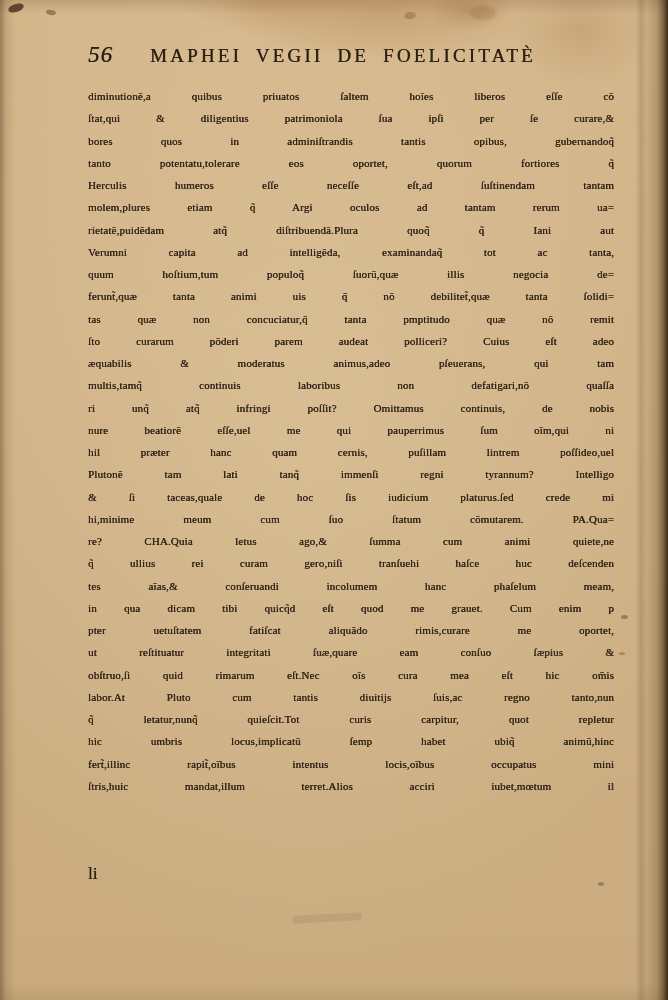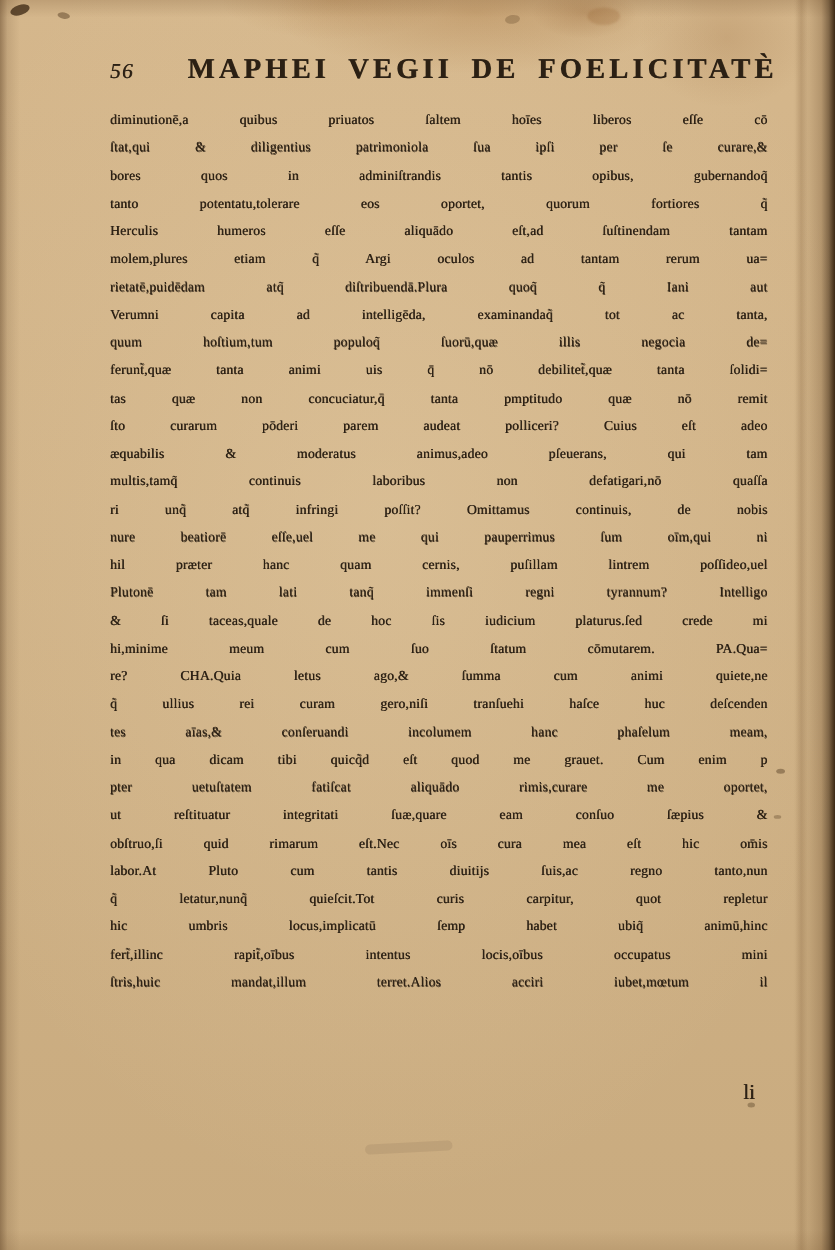--- a/index.html
+++ b/index.html
@@ -35,37 +35,37 @@
   .crease{
     position:absolute;top:0;left:636px;width:10px;height:1000px;
     background:linear-gradient(to right, rgba(110,75,40,0) 0, rgba(110,75,40,0.20) 5px, rgba(110,75,40,0) 10px);
   }
   .header{
     position:absolute;left:88px;top:42px;width:534px;
     display:flex;align-items:baseline;color:var(--ink);
     text-shadow:0.4px 0.4px 0.5px rgba(43,32,20,0.8);
   }
   .pagenum{
-    width:62px;font-size:17px;font-style:italic;letter-spacing:1px;
+    width:62px;font-size:23px;font-style:italic;letter-spacing:1px;
   }
   .title{
-    flex:1;text-align:center;font-size:23px;letter-spacing:3.2px;
-    word-spacing:6px;white-space:nowrap;font-weight:bold;
+    flex:1;font-size:19px;letter-spacing:3.2px;
+    word-spacing:6px;white-space:nowrap;
   }
   .text-block{
     position:absolute;left:88px;top:85px;width:526px;color:var(--ink);
     text-shadow:0.35px 0.35px 0.45px rgba(43,32,20,0.85);
   }
   .line{
     font-size:11px;line-height:22.25px;letter-spacing:0.15px;
     text-align:justify;text-align-last:justify;white-space:normal;
   }
   .catchword{
     position:absolute;left:88px;top:863px;width:526px;
-    font-size:17px;line-height:22px;text-align:right;padding-right:10px;
+    font-size:17px;line-height:22px;padding-right:10px;
     box-sizing:border-box;color:var(--ink);
     text-shadow:0.35px 0.35px 0.45px rgba(43,32,20,0.85);
   }
   .speck{position:absolute;border-radius:50%;}
   .speck.s1{left:8px;top:4px;width:16px;height:8px;background:rgba(58,38,18,0.75);transform:rotate(-18deg);}
   .speck.s2{left:46px;top:10px;width:10px;height:5px;background:rgba(80,55,28,0.45);transform:rotate(10deg);}
   .speck.s3{left:404px;top:12px;width:12px;height:7px;background:rgba(95,70,40,0.30);transform:rotate(-8deg);}
   .speck.s4{left:470px;top:6px;width:26px;height:14px;background:rgba(140,88,38,0.22);filter:blur(1px);}
   .speck.s5{left:621px;top:615px;width:7px;height:4px;background:rgba(70,48,24,0.40);}
   .speck.s6{left:619px;top:652px;width:6px;height:3px;background:rgba(70,48,24,0.30);}
@@ -83,21 +83,21 @@
   <div class="header">
     <span class="pagenum">56</span>
     <span class="title">MAPHEI VEGII DE FOELICITATÈ</span>
   </div>
 
   <div class="text-block">
       <div class="line">diminutionē,a quibus priuatos ſaltem hoīes liberos eſſe cō</div>
       <div class="line">ſtat,qui &amp; diligentius patrimoniola ſua ipſi per ſe curare,&amp;</div>
       <div class="line">bores quos in adminiſtrandis tantis opibus, gubernandoq̃</div>
       <div class="line">tanto potentatu,tolerare eos oportet, quorum fortiores q̃</div>
-      <div class="line">Herculis humeros eſſe aliquādo eſt,ad ſuſtinendam tantam</div>
+      <div class="line">Herculis humeros eſſe neceſſe eſt,ad ſuſtinendam tantam</div>
       <div class="line">molem,plures etiam q̃ Argi oculos ad tantam rerum ua=</div>
       <div class="line">rietatē,puidēdam atq̃ diſtribuendā.Plura quoq̃ q̃ Iani aut</div>
       <div class="line">Verumni capita ad intelligēda, examinandaq̃ tot ac tanta,</div>
       <div class="line">quum hoſtium,tum populoq̃ ſuorū,quæ illis negocia de=</div>
       <div class="line">ferunt̃,quæ tanta animi uis q̄ nō debilitet̃,quæ tanta ſolidi=</div>
       <div class="line">tas quæ non concuciatur,q̄ tanta pmptitudo quæ nō remit</div>
       <div class="line">ſto curarum pōderi parem audeat polliceri? Cuius eſt adeo</div>
       <div class="line">æquabilis &amp; moderatus animus,adeo pſeuerans, qui tam</div>
       <div class="line">multis,tamq̃ continuis laboribus non defatigari,nō quaſſa</div>
       <div class="line">ri unq̃ atq̃ infringi poſſit? Omittamus continuis, de nobis</div>

